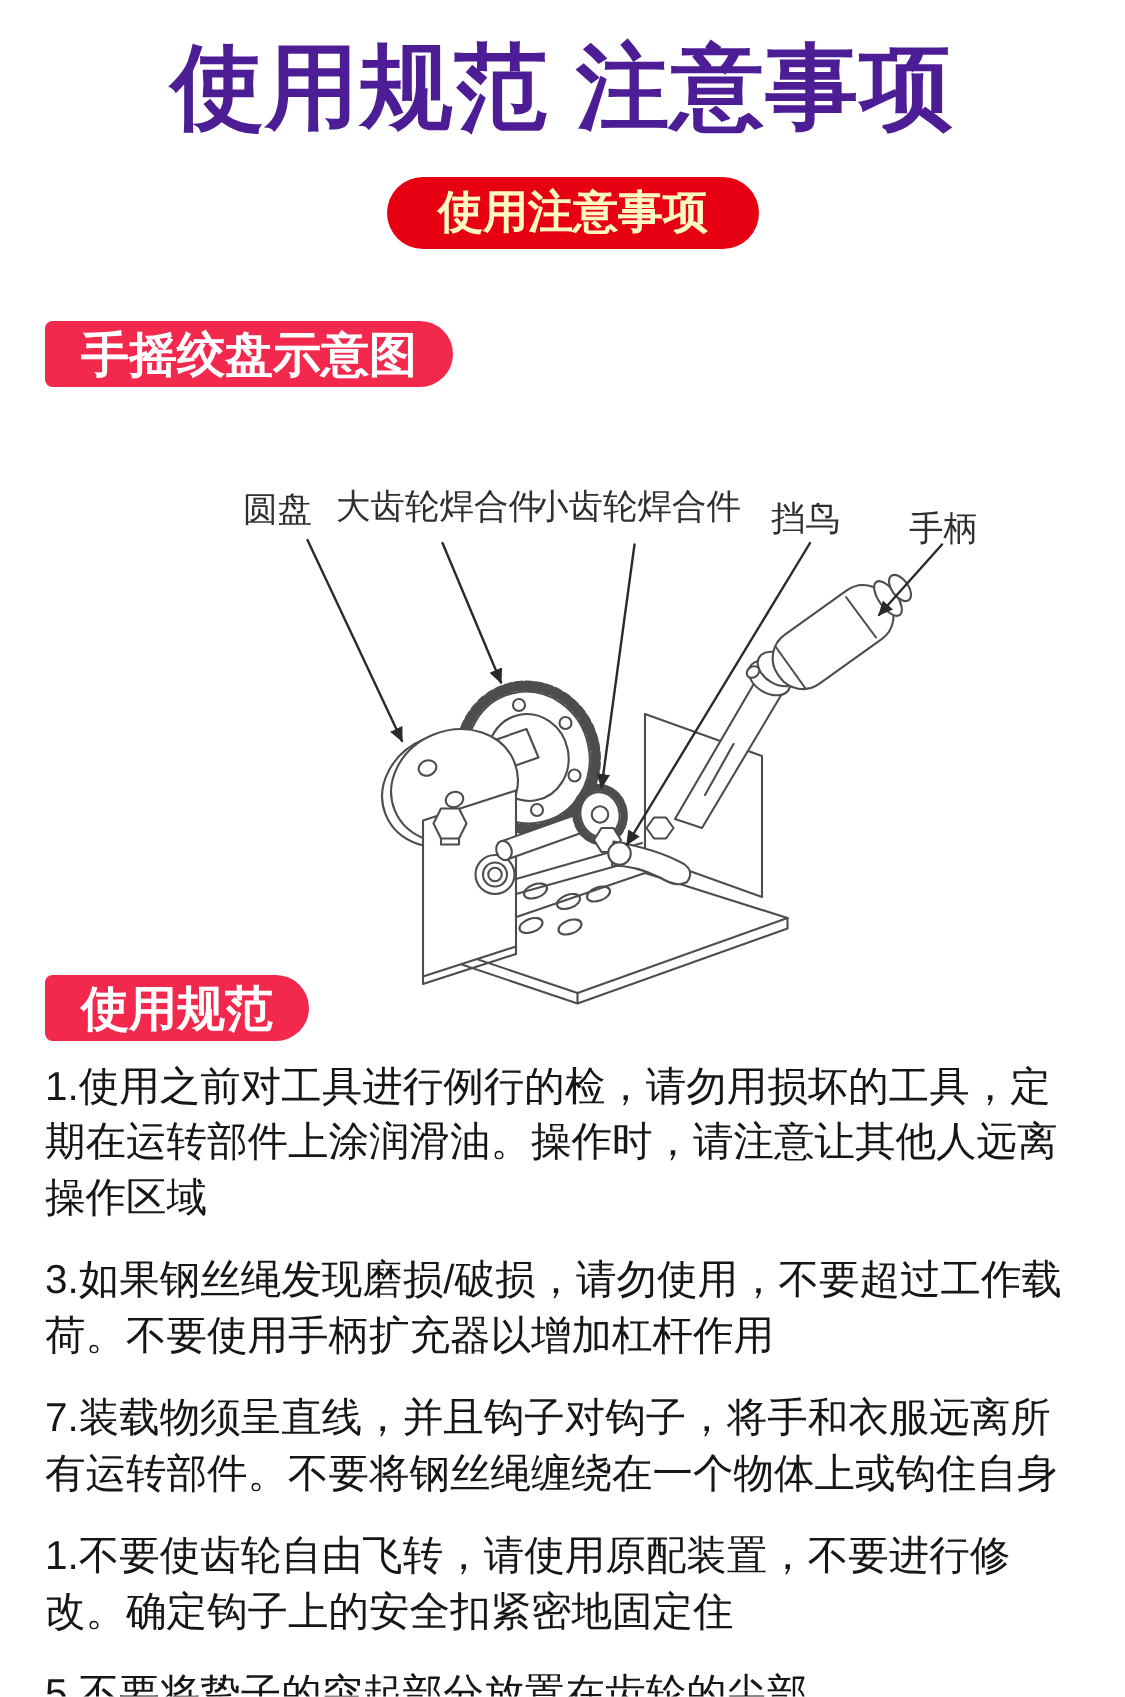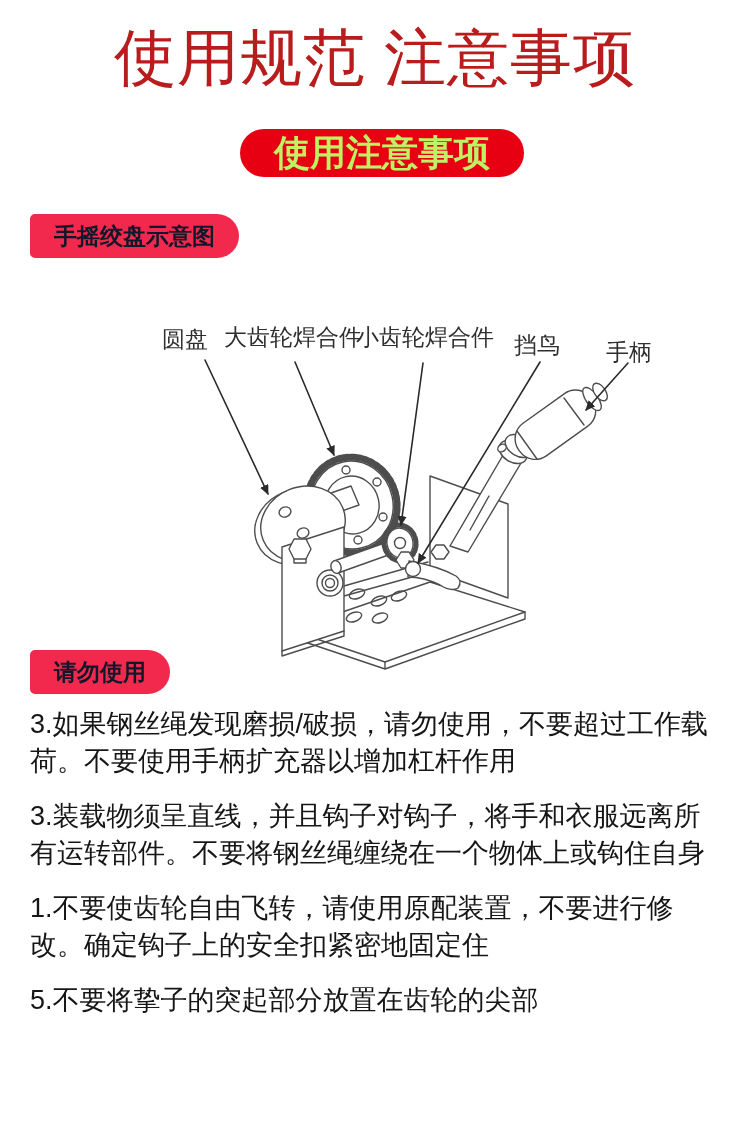--- a/index.html
+++ b/index.html
@@ -3,33 +3,33 @@
 <meta charset="utf-8">
 <style>
   html,body{margin:0;padding:0;}
   body{
     width:750px;height:1131px;position:relative;overflow:hidden;
     background:#ffffff;
     font-family:"Liberation Sans","DejaVu Sans",sans-serif;
   }
   .page-title{
     position:absolute;top:16px;left:0;width:750px;margin:0;
-    text-align:center;font-size:62px;font-weight:normal;
-    letter-spacing:1px;color:#b91c1c;white-space:nowrap;
+    text-align:center;font-size:62px;font-weight:bold;
+    letter-spacing:1px;color:#4c1d95;white-space:nowrap;
   }
   .pill{
-    position:absolute;top:129px;left:382px;transform:translateX(-50%);
-    background:#e60012;color:#bef264;
-    font-size:36px;font-weight:bold;line-height:48px;
+    position:absolute;top:118px;left:382px;transform:translateX(-50%);
+    background:#e60012;color:#fef9c3;
+    font-size:30px;font-weight:bold;line-height:48px;
     padding:0 34px;border-radius:25px;white-space:nowrap;
   }
   .section-badge{
     position:absolute;left:30px;
-    background:#f2294d;color:#0f172a;
-    font-size:23px;font-weight:bold;line-height:44px;
+    background:#f2294d;color:#ffffff;
+    font-size:32px;font-weight:bold;line-height:44px;
     padding:0 24px;border-radius:5px 22px 22px 5px;white-space:nowrap;
   }
   .badge-diagram{top:214px;}
   .badge-notes{top:650px;}
   .diagram-svg{position:absolute;top:300px;left:0;}
   .diagram-label{
     font-size:23px;fill:#2f2f2f;
     font-family:"Liberation Sans","DejaVu Sans",sans-serif;
   }
   .notes{
@@ -145,20 +145,21 @@
     <line x1="628" y1="63" x2="586" y2="110" marker-end="url(#arrow)"></line>
   </g>
 
   <text class="diagram-label" x="162" y="47">圆盘</text>
   <text class="diagram-label" x="224" y="45">大齿轮焊合件</text>
   <text class="diagram-label" x="356" y="45">小齿轮焊合件</text>
   <text class="diagram-label" x="514" y="53">挡鸟</text>
   <text class="diagram-label" x="606" y="60">手柄</text>
 </svg>
 
-<div class="section-badge badge-notes">请勿使用</div>
+<div class="section-badge badge-notes">使用规范</div>
 
 <div class="notes">
+  <p>1.使用之前对工具进行例行的检，请勿用损坏的工具，定期在运转部件上涂润滑油。操作时，请注意让其他人远离操作区域</p>
   <p>3.如果钢丝绳发现磨损/破损，请勿使用，不要超过工作载荷。不要使用手柄扩充器以增加杠杆作用</p>
-  <p>3.装载物须呈直线，并且钩子对钩子，将手和衣服远离所有运转部件。不要将钢丝绳缠绕在一个物体上或钩住自身</p>
+  <p>7.装载物须呈直线，并且钩子对钩子，将手和衣服远离所有运转部件。不要将钢丝绳缠绕在一个物体上或钩住自身</p>
   <p>1.不要使齿轮自由飞转，请使用原配装置，不要进行修改。确定钩子上的安全扣紧密地固定住</p>
   <p>5.不要将挚子的突起部分放置在齿轮的尖部</p>
 </div>
 
 </body></html>

